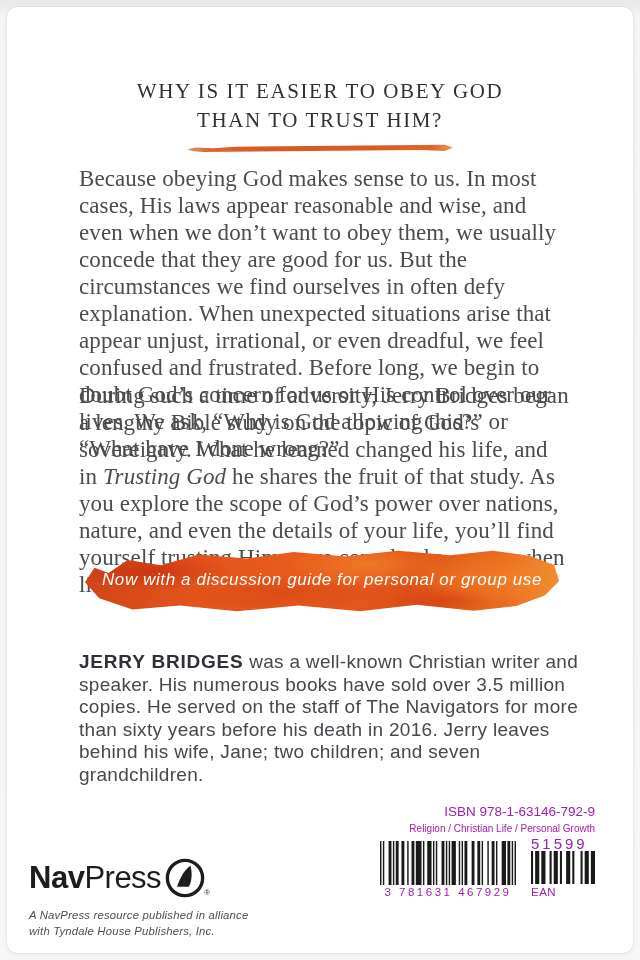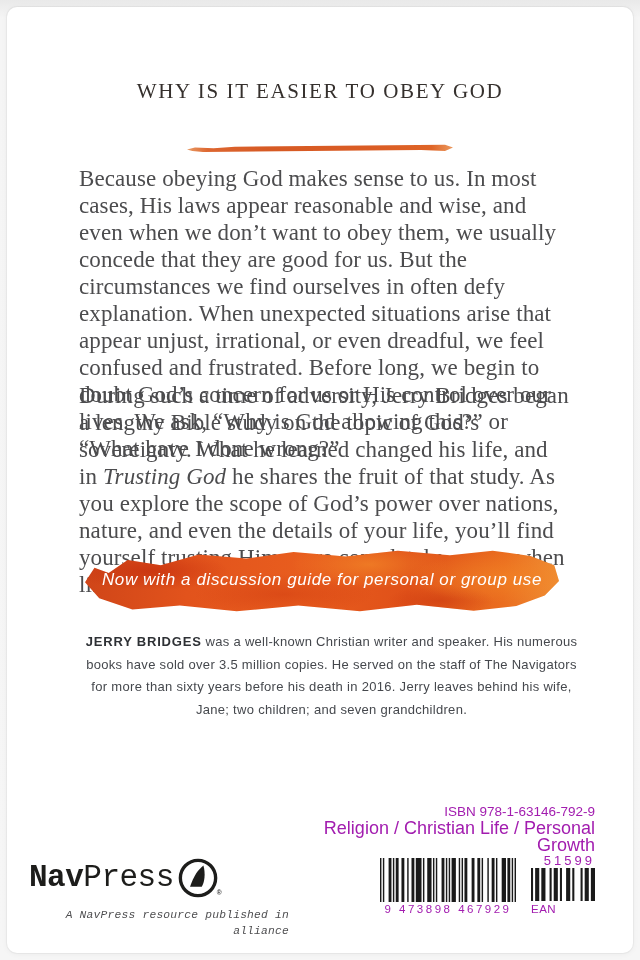--- a/index.html
+++ b/index.html
@@ -57,80 +57,78 @@
   }
   .banner-text {
     color: #ffffff;
     font-style: italic;
     font-size: 17px;
     letter-spacing: 0.6px;
     padding-bottom: 2px;
   }
   
   .bio {
-    position: absolute; left: 72px; top: 624px; width: 505px;
+    position: absolute; left: 72px; top: 644px; width: 505px;
     color: #45484d;
-    font-size: 13px; line-height: 22.5px;
+    font-size: 19px; line-height: 22.5px;
     letter-spacing: 0.3px;
-    text-align: center;
   }
   .bio b { color: #2e3135; letter-spacing: 0.8px; }
   
   .footer-right {
     position: absolute; right: 38px; top: 796px; width: 280px;
     text-align: right;
     color: #a21caf;
   }
   .isbn-line { font-size: 13.5px; line-height: 17px; }
-  .category-line { font-size: 18px; line-height: 17px; }
+  .category-line { font-size: 10px; line-height: 17px; }
   .price-line { font-size: 14px; line-height: 18px; margin-top: 5px; }
   .barcode-row {
     margin-top: 1px;
     display: flex; justify-content: flex-end; align-items: flex-end; gap: 15px;
   }
   .main-bc { width: 136px; }
   .main-bc svg { display: block; width: 136px; height: 44px; }
   .bc-digits {
     font-size: 11.5px; letter-spacing: 2.5px; text-align: center;
     margin-top: 1px; white-space: nowrap;
   }
   .supp-bc { width: 64px; }
-  .supp-num { font-size: 13px; letter-spacing: 3px; text-align: right; line-height: 12px; }
+  .supp-num { font-size: 15px; letter-spacing: 3px; text-align: left; line-height: 12px; }
   .supp-bc svg { display: block; width: 64px; height: 33px; margin-top: 1px; }
   .ean-label { font-size: 11.5px; text-align: left; margin-top: 2px; letter-spacing: 0.5px; }
   .bc-bars rect { fill: #1a1a1a; }
   
   .publisher {
     position: absolute; left: 22px; top: 850px; width: 260px;
     color: #1d1d1b;
-    font-family: Liberation Mono, monospace;
   }
   .logo-row { display: flex; align-items: center; }
   .wordmark { font-size: 31px; letter-spacing: -0.5px; line-height: 34px; }
   .wordmark .nav { font-weight: 700; }
   .wordmark .press { font-weight: 400; }
   .sail-circle { width: 42px; height: 42px; margin-left: 3px; }
   .reg-mark { font-size: 8px; color: #3a3a3a; vertical-align: bottom; position: relative; top: 14px; left: -2px; }
   .alliance {
     margin-top: 9px;
     font-style: italic;
     font-size: 11.3px; line-height: 15.5px;
     color: #4e4e50;
     letter-spacing: 0.2px;
-    text-align: right;
   }
 </style>
 </head>
 <body>
 
 <div class="stage">
   <div class="cover">
 
     <div class="title-block">
       <div>WHY IS IT EASIER TO OBEY GOD</div>
+      <div>THAN TO TRUST HIM?</div>
     </div>
     <div class="brush-underline"></div>
 
     <p class="body-copy para-1">Because obeying God makes sense to us. In most cases, His laws appear reasonable and wise, and even when we don’t want to obey them, we usually concede that they are good for us. But the circumstances we find ourselves in often defy explanation. When unexpected situations arise that appear unjust, irrational, or even dreadful, we feel confused and frustrated. Before long, we begin to doubt God’s concern for us or His control over our lives. We ask, “Why is God allowing this?” or “What have I done wrong?”</p>
 
     <p class="body-copy para-2"><span>During such a time of adversity, Jerry Bridges began a lengthy Bible study on the topic of God’s sovereignty. What he learned changed his life, and in </span><i>Trusting God</i><span> he shares the fruit of that study. As you explore the scope of God’s power over nations, nature, and even the details of your life, you’ll find yourself trusting Him more completely—even when life hurts.</span></p>
 
     <div class="banner">
       <span class="banner-text">Now with a discussion guide for personal or group use</span>
     </div>
@@ -167,21 +165,21 @@
               <rect x="68" y="0" width="2" height="100"></rect>
               <rect x="71" y="0" width="1" height="100"></rect>
               <rect x="75" y="0" width="1" height="100"></rect>
               <rect x="78" y="0" width="2" height="100"></rect>
               <rect x="81" y="0" width="1" height="100"></rect>
               <rect x="85" y="0" width="3" height="100"></rect>
               <rect x="89" y="0" width="2" height="100"></rect>
               <rect x="92" y="0" width="1" height="100"></rect>
               <rect x="94" y="0" width="1" height="100"></rect>
             </svg>
-          <div class="bc-digits">9 473898 467929</div>
+          <div class="bc-digits">3 781631 467929</div>
         </div>
         <div class="supp-bc">
           <div class="supp-num">51599</div>
           <svg class="bc-bars" preserveAspectRatio="none" viewBox="0 0 31 100">
               <rect x="0" y="0" width="1" height="100"></rect>
               <rect x="2" y="0" width="2" height="100"></rect>
               <rect x="5" y="0" width="2" height="100"></rect>
               <rect x="9" y="0" width="1" height="100"></rect>
               <rect x="11" y="0" width="2" height="100"></rect>
               <rect x="14" y="0" width="1" height="100"></rect>
@@ -200,17 +198,18 @@
       <div class="logo-row">
         <span class="wordmark"><span class="nav">Nav</span><span class="press">Press</span></span>
         <svg class="sail-circle" viewBox="0 0 100 100">
           <circle cx="50" cy="50" r="42" fill="none" stroke="#1d1d1b" stroke-width="8"></circle>
           <path d="M31 71 C 39 46 50 30 63 20 C 68 40 66 58 59 71 Z" fill="#1d1d1b"></path>
         </svg>
         <span class="reg-mark">®</span>
       </div>
       <div class="alliance">
         <div>A NavPress resource published in alliance</div>
+        <div>with Tyndale House Publishers, Inc.</div>
       </div>
     </div>
 
   </div>
 </div>
 
 </body></html>

